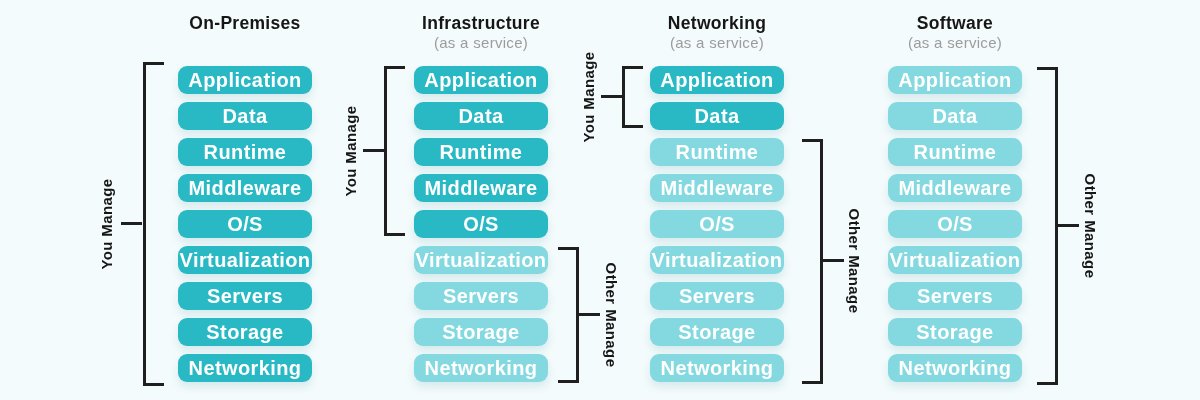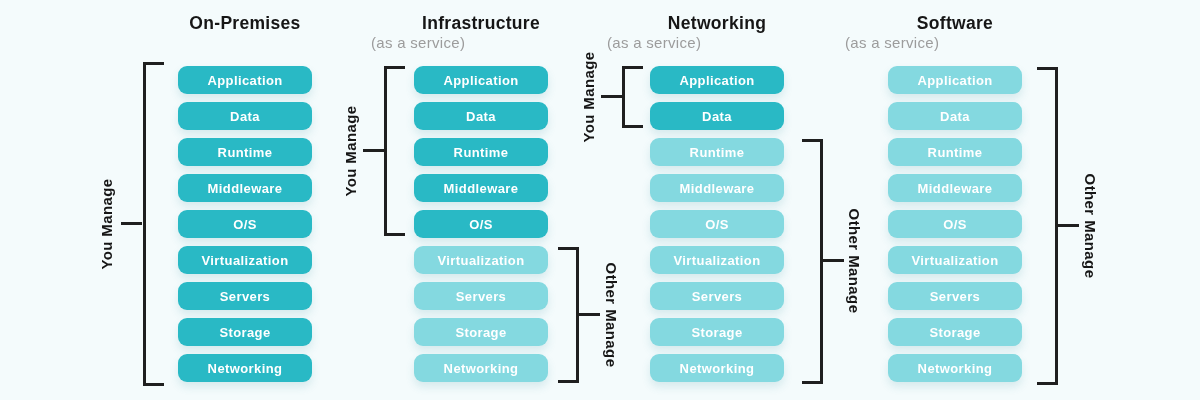--- a/index.html
+++ b/index.html
@@ -16,35 +16,35 @@
   
   .title{
     position:absolute;top:13px;width:220px;
     text-align:center;
     font-size:17.5px;font-weight:700;
     color:var(--title,#161616);
     letter-spacing:.3px;
   }
   .subtitle{
     position:absolute;top:34px;width:220px;
-    text-align:left;
+    text-align:center;
     font-size:15px;font-weight:400;
     color:var(--subtitle,#9c9c9c);
     letter-spacing:.3px;
   }
   .t1{left:135px}.t2{left:371px}.t3{left:607px}.t4{left:845px}
   
   .stack{position:absolute;top:66px;width:134px;}
   .s1{left:178px}.s2{left:414px}.s3{left:650px}.s4{left:888px}
   .layer{
     box-sizing:border-box;
     height:28px;margin-bottom:8px;
     border-radius:9px;
     display:flex;align-items:center;justify-content:center;
-    font-size:13px;font-weight:700;
+    font-size:20px;font-weight:700;
     color:var(--layer-text,#ffffff);
     letter-spacing:.4px;
     box-shadow:0 5px 9px rgba(60,150,160,.16);
   }
   .dark{background:var(--managed,#29b9c5);}
   .light{background:var(--unmanaged,#84d9e0);}
   
   .bracket{position:absolute;box-sizing:border-box;width:21px;border:0 solid var(--bracket,#1f1f1f);}
   .bl{border-left-width:3px;border-top-width:3px;border-bottom-width:3px;}
   .br{border-right-width:3px;border-top-width:3px;border-bottom-width:3px;}

